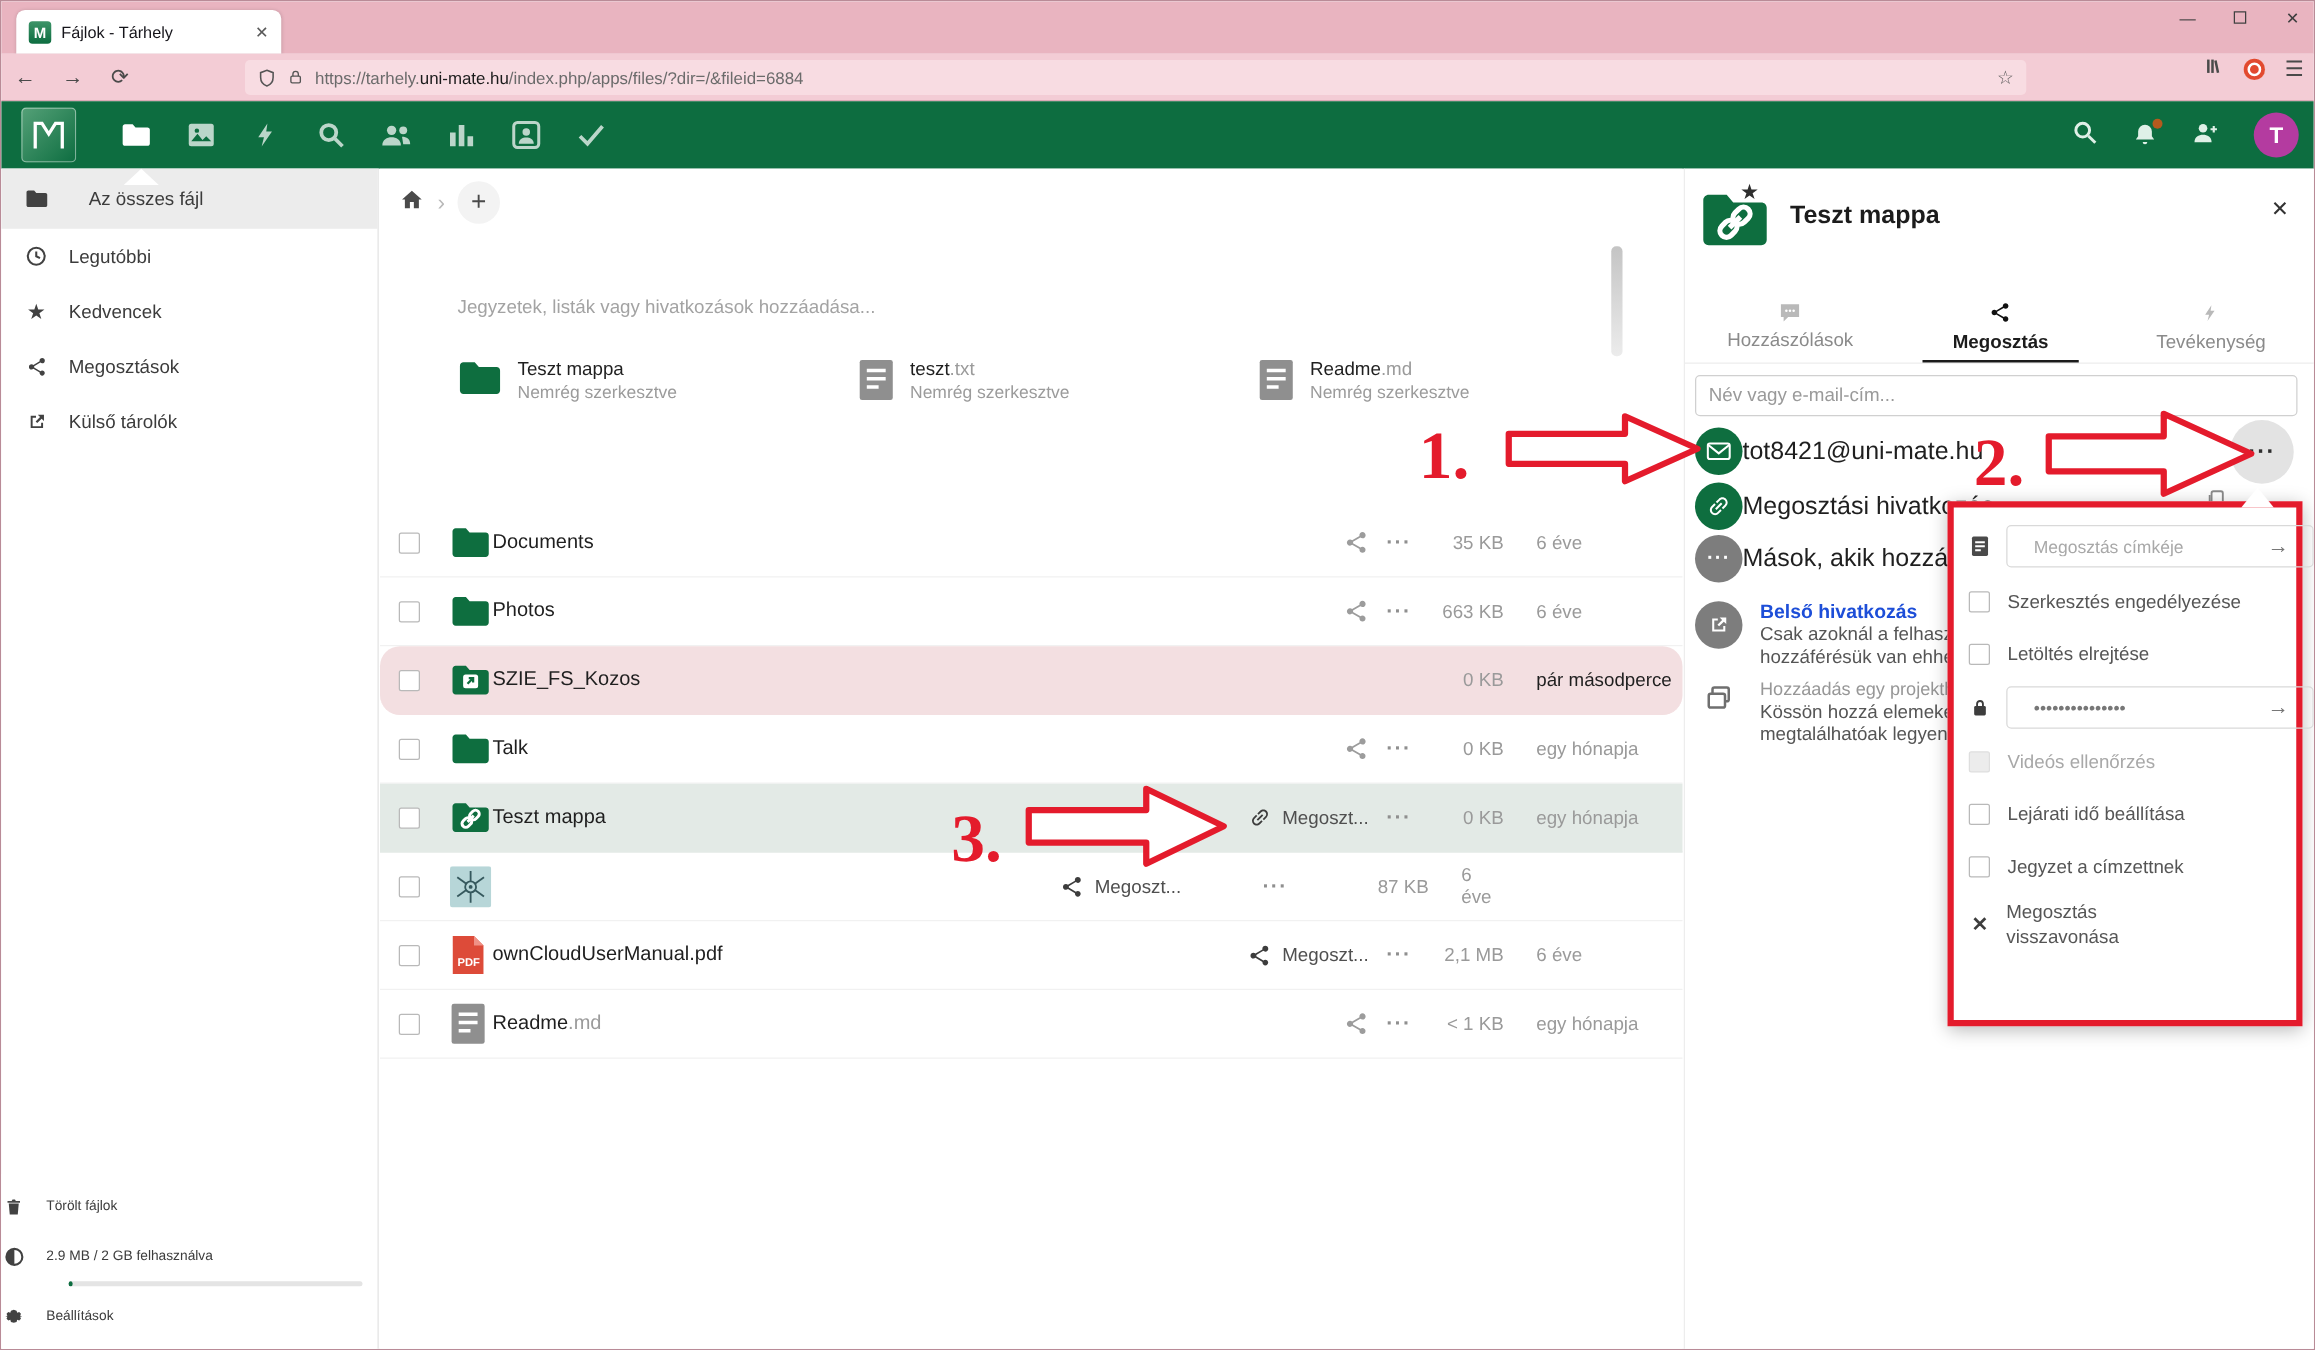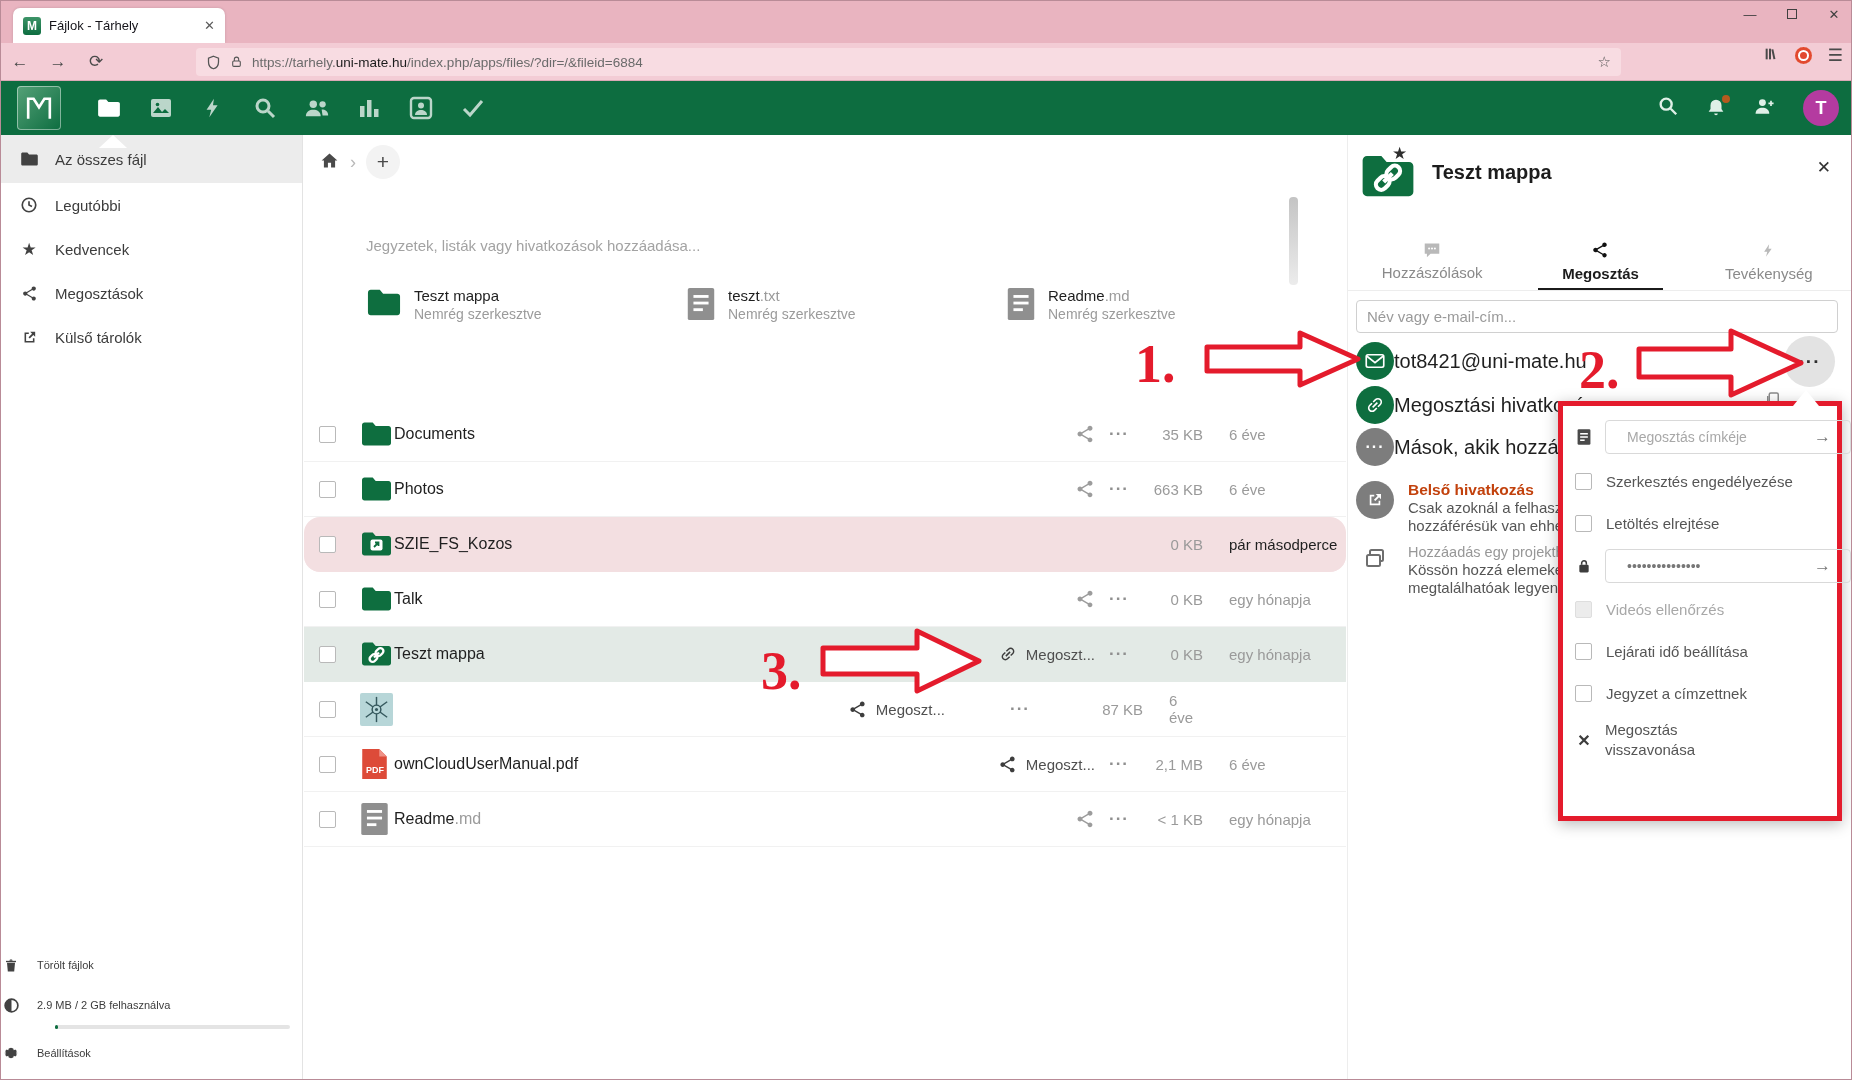--- a/index.html
+++ b/index.html
@@ -41,21 +41,21 @@
   .belldot{position:absolute;top:-2px;right:-3px;width:8px;height:8px;border-radius:50%;background:#b55a1e;}
   .avatar{width:36px;height:36px;border-radius:50%;background:#b43ba0;color:#fff;font-size:18px;font-weight:bold;
        display:flex;align-items:center;justify-content:center;}
 
   
   .app{position:absolute;left:0;top:134px;width:100%;height:946px;background:#fff;}
   .sidebar{position:absolute;left:0;top:0;width:302px;height:100%;background:#fff;border-right:1px solid #e3e3e3;}
   .tri-indicator{position:absolute;left:98px;top:0;width:0;height:0;border-left:14px solid transparent;
        border-right:14px solid transparent;border-bottom:13px solid #fff;z-index:3;}
   .nav-item{height:44px;display:flex;align-items:center;padding-left:18px;color:#3c3c3c;font-size:15px;}
-  .nav-item.active{height:48px;background:#ececec;}
+  .nav-item.active{height:48px;background:#ececec;gap:16px;}
   .nav-item .ni-ic{width:20px;display:flex;justify-content:center;margin-right:16px;}
   .sb-bottom{position:absolute;left:0;right:1px;bottom:0;height:142px;background:#fff;}
   .sb-row{position:absolute;left:0;display:flex;align-items:center;padding-left:0;color:#3c3c3c;font-size:11px;height:36px;}
   .sb-row .ni-ic{width:20px;display:flex;justify-content:center;margin-right:16px;}
   .quotabar{position:absolute;left:54px;top:86px;width:235px;height:4px;border-radius:2px;background:#e4e4e4;}
   .quotafill{width:3px;height:4px;border-radius:2px;background:#0d6d40;}
 
   
   .main{position:absolute;left:303px;top:0;width:1042px;height:100%;background:#fff;}
   .crumbs{position:absolute;left:15px;top:10px;display:flex;align-items:center;gap:10px;}
@@ -105,21 +105,21 @@
   .shrow{position:absolute;left:8px;display:flex;align-items:center;}
   .shava{width:38px;height:38px;border-radius:50%;display:flex;align-items:center;justify-content:center;}
   .shava.green{background:#0e6e3f;}
   .shava.gray{background:#7d7d7d;}
   .shlabel{margin-left:0;font-size:20px;color:#1f1f1f;white-space:nowrap;}
   .morebtn{position:absolute;left:436px;top:201px;width:51px;height:51px;border-radius:50%;background:#e3e3e3;
        display:flex;align-items:center;justify-content:center;color:#2e2e2e;font-size:19px;font-weight:bold;letter-spacing:1px;}
   .copyic{position:absolute;left:416px;top:254px;z-index:1;}
   .sect{position:absolute;left:8px;display:flex;}
   .sect .stxt{margin-left:14px;}
-  .sect .st1{font-size:15.5px;font-weight:bold;color:#c2410c;}
+  .sect .st1{font-size:15.5px;font-weight:bold;color:#1d4ed8;}
   .sect .st1.dim{font-weight:normal;color:#979797;font-size:14.5px;}
   .sect .stline{font-size:15px;color:#555;margin-top:3px;white-space:nowrap;}
 
   
   .menu{position:absolute;left:210px;top:266px;width:284px;height:420px;background:#fff;z-index:20;
        border:5px solid #e41b2c;box-shadow:0 3px 14px rgba(0,0,0,.28);padding:8px 10px 0 10px;}
   .caret{position:absolute;right:18px;top:-16px;width:0;height:0;border-left:13px solid transparent;
        border-right:13px solid transparent;border-bottom:16px solid #fff;z-index:25;}
   .mrow{display:flex;align-items:center;height:42px;color:#555;font-size:15px;}
   .mrow .mcb{width:17px;height:17px;border:1px solid #b9b9b9;border-radius:2px;background:#fff;margin:0 14px 0 2px;flex:none;}

